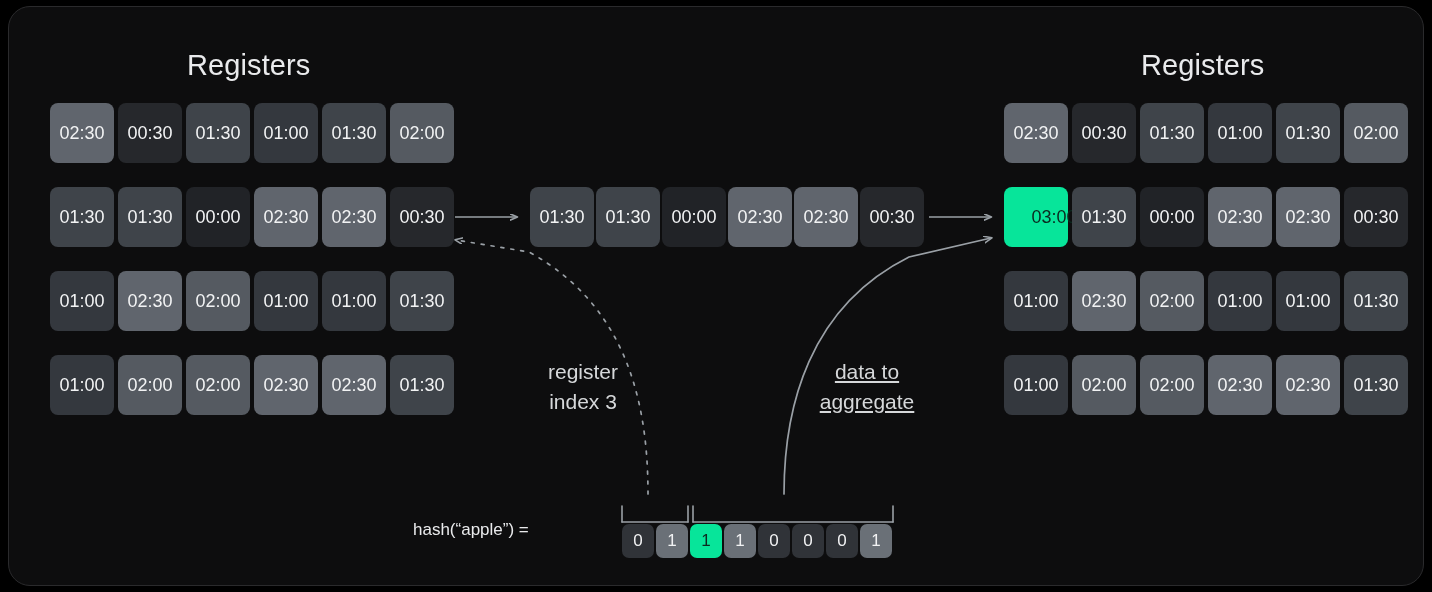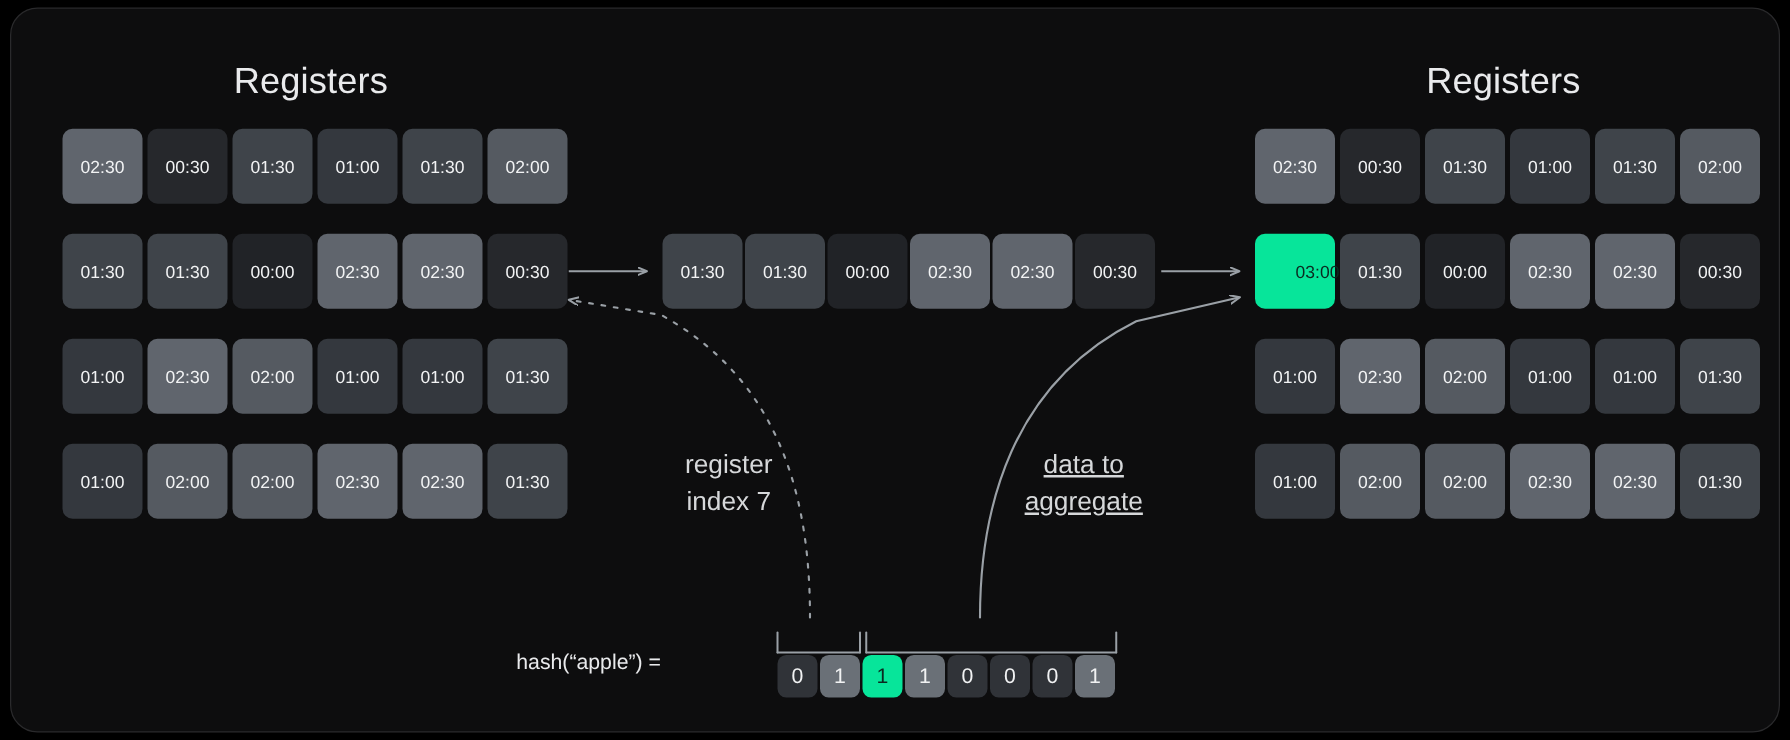--- a/index.html
+++ b/index.html
@@ -57,21 +57,21 @@
   #grid-left  { left: 41px;  top: 96px; }
   #grid-right { left: 995px; top: 96px; }
 
   .cell {
     width: 64px;
     height: 60px;
     border-radius: 8px;
     display: flex;
     align-items: center;
     justify-content: center;
-    font-size: 14px;
+    font-size: 18px;
     color: #f2f3f4;
     box-sizing: border-box;
   }
   .cell.hl {
     background: #07e59a !important;
     color: #0b2a20 !important;
     padding-left: 36px;
   }
 
   
@@ -247,21 +247,21 @@
           <path d="M0,0 L8,3.4 L0,6.8" fill="none" stroke="#9aa0a6" stroke-width="1.6" stroke-linecap="round" stroke-linejoin="round"></path>
         </marker>
       </defs>
 
       <path d="M 639,487 C 639,400 620,300 520,245 L 447,233" fill="none" stroke="#9aa0a6" stroke-width="1.7" stroke-dasharray="3 7" stroke-linecap="round" marker-end="url(#ah2)"></path>
 
       <path d="M 775,487 C 775,400 800,300 900,250 L 982,231" fill="none" stroke="#9aa0a6" stroke-width="1.7" stroke-linecap="round" marker-end="url(#ah3)"></path>
     </svg>
 
     <div id="cap-left" class="caption">register
-index 7</div>
+index 3</div>
     <div id="cap-right" class="caption">data to
 aggregate</div>
 
     <svg id="brackets">
 
       <g>
         <line x1="13" y1="30" x2="13" y2="14" stroke="#9aa0a6" stroke-width="1.6" stroke-linecap="round"></line>
         <line x1="13" y1="30" x2="79" y2="30" stroke="#9aa0a6" stroke-width="1.6" stroke-linecap="round"></line>
         <line x1="79" y1="30" x2="79" y2="14" stroke="#9aa0a6" stroke-width="1.6" stroke-linecap="round"></line>
       </g>

